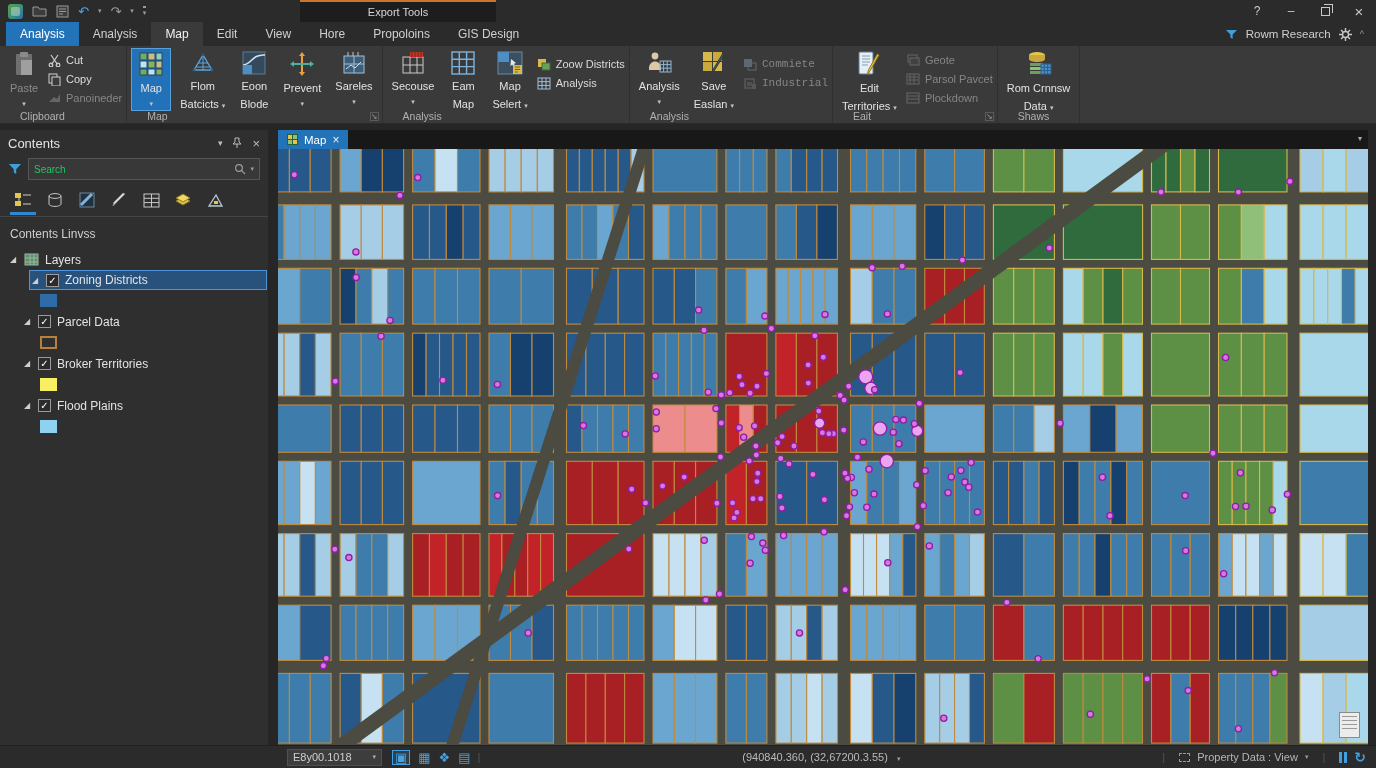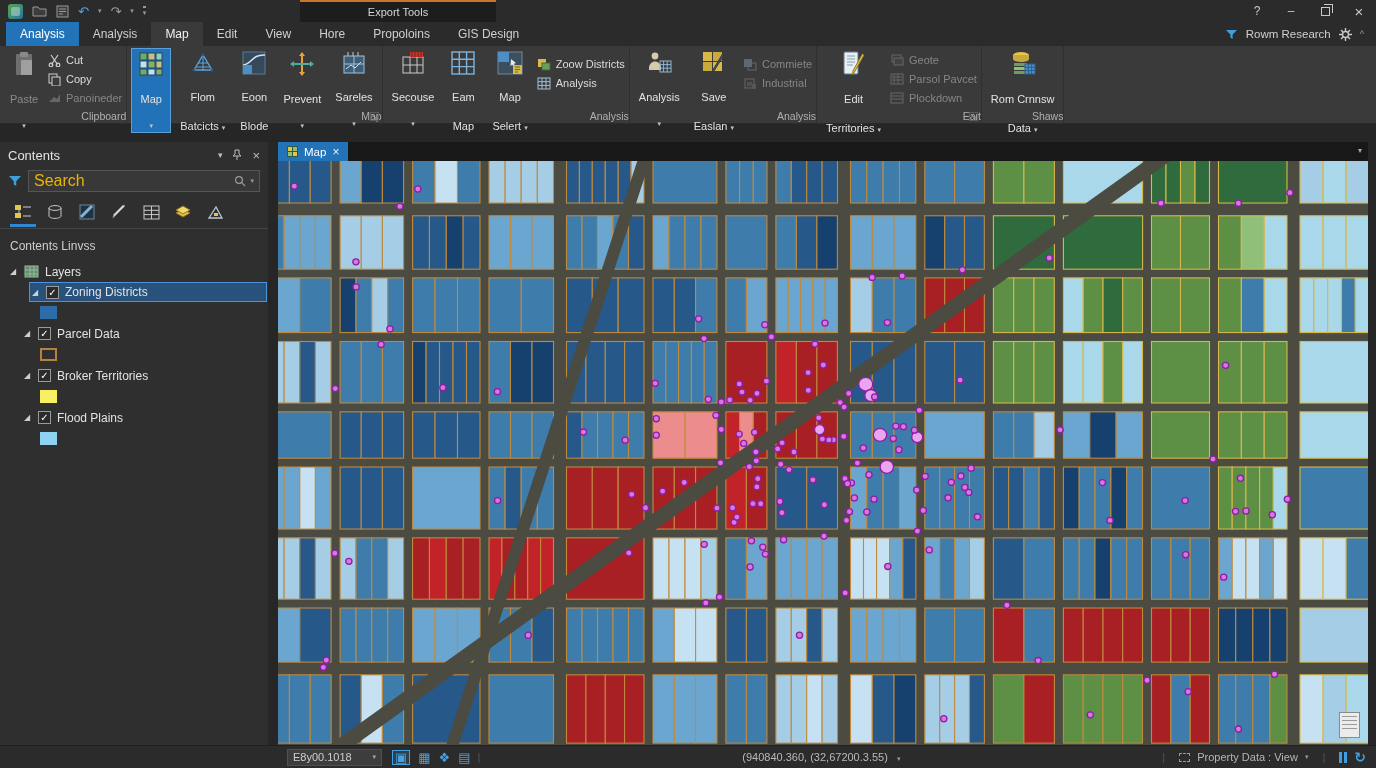--- a/index.html
+++ b/index.html
@@ -27,44 +27,44 @@
   .tabrow{height:24px;background:#2b2b2b;display:flex;align-items:stretch;flex:none;}
   .tabs{display:flex;padding-left:6px;}
   .rtab{padding:0 14px;font-size:12px;display:flex;align-items:center;color:#cfcfcf;cursor:default;}
   .rtab.accent{background:#2373b9;color:#fff;}
   .rtab.selected{background:#3a3a3a;color:#f2f2f2;}
   .account{margin-left:auto;display:flex;align-items:center;gap:8px;padding-right:12px;font-size:11.5px;color:#cfcfcf;}
 
   
   .ribbon{height:78px;background:#3a3a3a;display:flex;align-items:stretch;flex:none;border-bottom:1px solid #2a2a2a;}
   .rgroup{position:relative;display:flex;flex-direction:column;padding:2px 4px 15px 4px;border-right:1px solid #2f2f2f;}
-  .rgroup .gtitle{position:absolute;bottom:1px;left:0;right:0;text-align:right;font-size:10.5px;color:#b0b0b0;margin-left:20px;}
+  .rgroup .gtitle{position:absolute;bottom:1px;left:0;right:0;text-align:left;font-size:10.5px;color:#b0b0b0;margin-left:20px;}
   .rgroup .launcher{position:absolute;bottom:2px;right:3px;font-size:8px;color:#9a9a9a;border:1px solid #5a5a5a;width:9px;height:9px;line-height:7px;text-align:center;}
   .ritems{display:flex;align-items:flex-start;gap:4px;flex:1;}
-  .bigbtn{display:flex;flex-direction:column;align-items:center;gap:16px;padding:2px 4px;font-size:11px;line-height:1.15;
+  .bigbtn{display:flex;flex-direction:column;align-items:center;gap:5px;padding:2px 4px;font-size:11px;line-height:1.15;
     color:#e2e2e2;text-align:center;min-width:40px;border:1px solid transparent;}
   .bigbtn .caret{font-size:7px;color:#c2c2c2;}
   .bigbtn.sel{background:#2272b9;border-color:#5aa0d8;}
   .bigbtn.dis{color:#8b8b8b;}
   .stackcol{display:flex;flex-direction:column;justify-content:flex-start;padding-top:4px;gap:3px;}
   .smallbtn{display:flex;align-items:center;gap:5px;font-size:11px;color:#dcdcdc;height:16px;white-space:nowrap;}
   .smallbtn.dis{color:#868686;}
   .smallbtn.dis svg{opacity:.55;}
   .icbox{flex:none;display:block;}
 
   
-  .main{flex:1;display:flex;background:#262626;padding-top:6px;min-height:0;margin-top:12px;}
+  .main{flex:1;display:flex;background:#262626;padding-top:6px;min-height:0;}
 
   
   .panel{width:268px;background:#2f2f2f;display:flex;flex-direction:column;flex:none;font-size:12px;}
   .phead{height:26px;display:flex;align-items:center;padding:0 8px;color:#e3e3e3;font-size:13px;}
   .phead .hic{margin-left:10px;color:#bdbdbd;font-size:9px;}
   .searchrow{display:flex;align-items:center;gap:6px;padding:2px 8px 6px 8px;}
   .searchbox{flex:1;height:22px;background:#383838;border:1px solid #555;display:flex;align-items:center;padding:0 5px;gap:4px;}
-  .searchbox .ph{flex:1;color:#eab308;font-size:16px;}
+  .searchbox .ph{flex:1;color:#22c55e;font-size:10px;}
   .searchbox .caret{font-size:7px;color:#9a9a9a;}
   .ptools{display:flex;align-items:center;gap:10px;padding:4px 6px 6px 12px;border-bottom:1px solid #454545;}
   .ptool{width:22px;height:20px;display:flex;align-items:center;justify-content:center;position:relative;}
   .ptool.sel::after{content:"";position:absolute;left:-2px;right:-2px;bottom:-5px;height:3px;background:#2f88d0;}
   .psub{padding:10px 0 4px 10px;color:#cfcfcf;font-size:12px;}
   .tree{padding-top:4px;color:#e2e2e2;}
   .trow{height:21px;display:flex;align-items:center;gap:6px;}
   .trow .exp{width:10px;font-size:8px;color:#cfcfcf;text-align:center;flex:none;}
   .r-root{padding-left:8px;}
   .r-layer{padding-left:22px;}
@@ -334,21 +334,21 @@
           <svg class="icbox" width="24" height="24" viewBox="0 0 24 24">
               <rect x="1" y="1" width="9" height="9" fill="#d8b84a"></rect>
               <rect x="11" y="1" width="9" height="9" fill="#c9a83c"></rect>
               <rect x="1" y="11" width="9" height="9" fill="#c9a83c"></rect>
               <rect x="11" y="11" width="9" height="9" fill="#d8b84a"></rect>
               <path d="M22 4 12 20l-2 3 .6-3.6L20.5 3z" fill="#4a5560" stroke="#2e3840"></path>
             </svg>
           <span>Save</span>
           <span><span>Easlan</span> <span class="caret">▾</span></span>
         </div>
-        <div class="stackcol" style="padding-top:8px;">
+        <div class="stackcol" style="padding-top:8px;font-family:Liberation Mono, monospace;">
           <div class="smallbtn dis">
             <svg class="icbox" width="14" height="13" viewBox="0 0 14 13">
                 <rect x="1" y="1" width="8" height="8" fill="#7b8ea0"></rect>
                 <rect x="5" y="5" width="8" height="7" fill="none" stroke="#8a8a8a"></rect>
               </svg>
             <span>Commiete</span>
           </div>
           <div class="smallbtn dis">
             <svg class="icbox" width="14" height="13" viewBox="0 0 14 13">
                 <rect x="2" y="2" width="9" height="9" fill="none" stroke="#8a8a8a"></rect>

